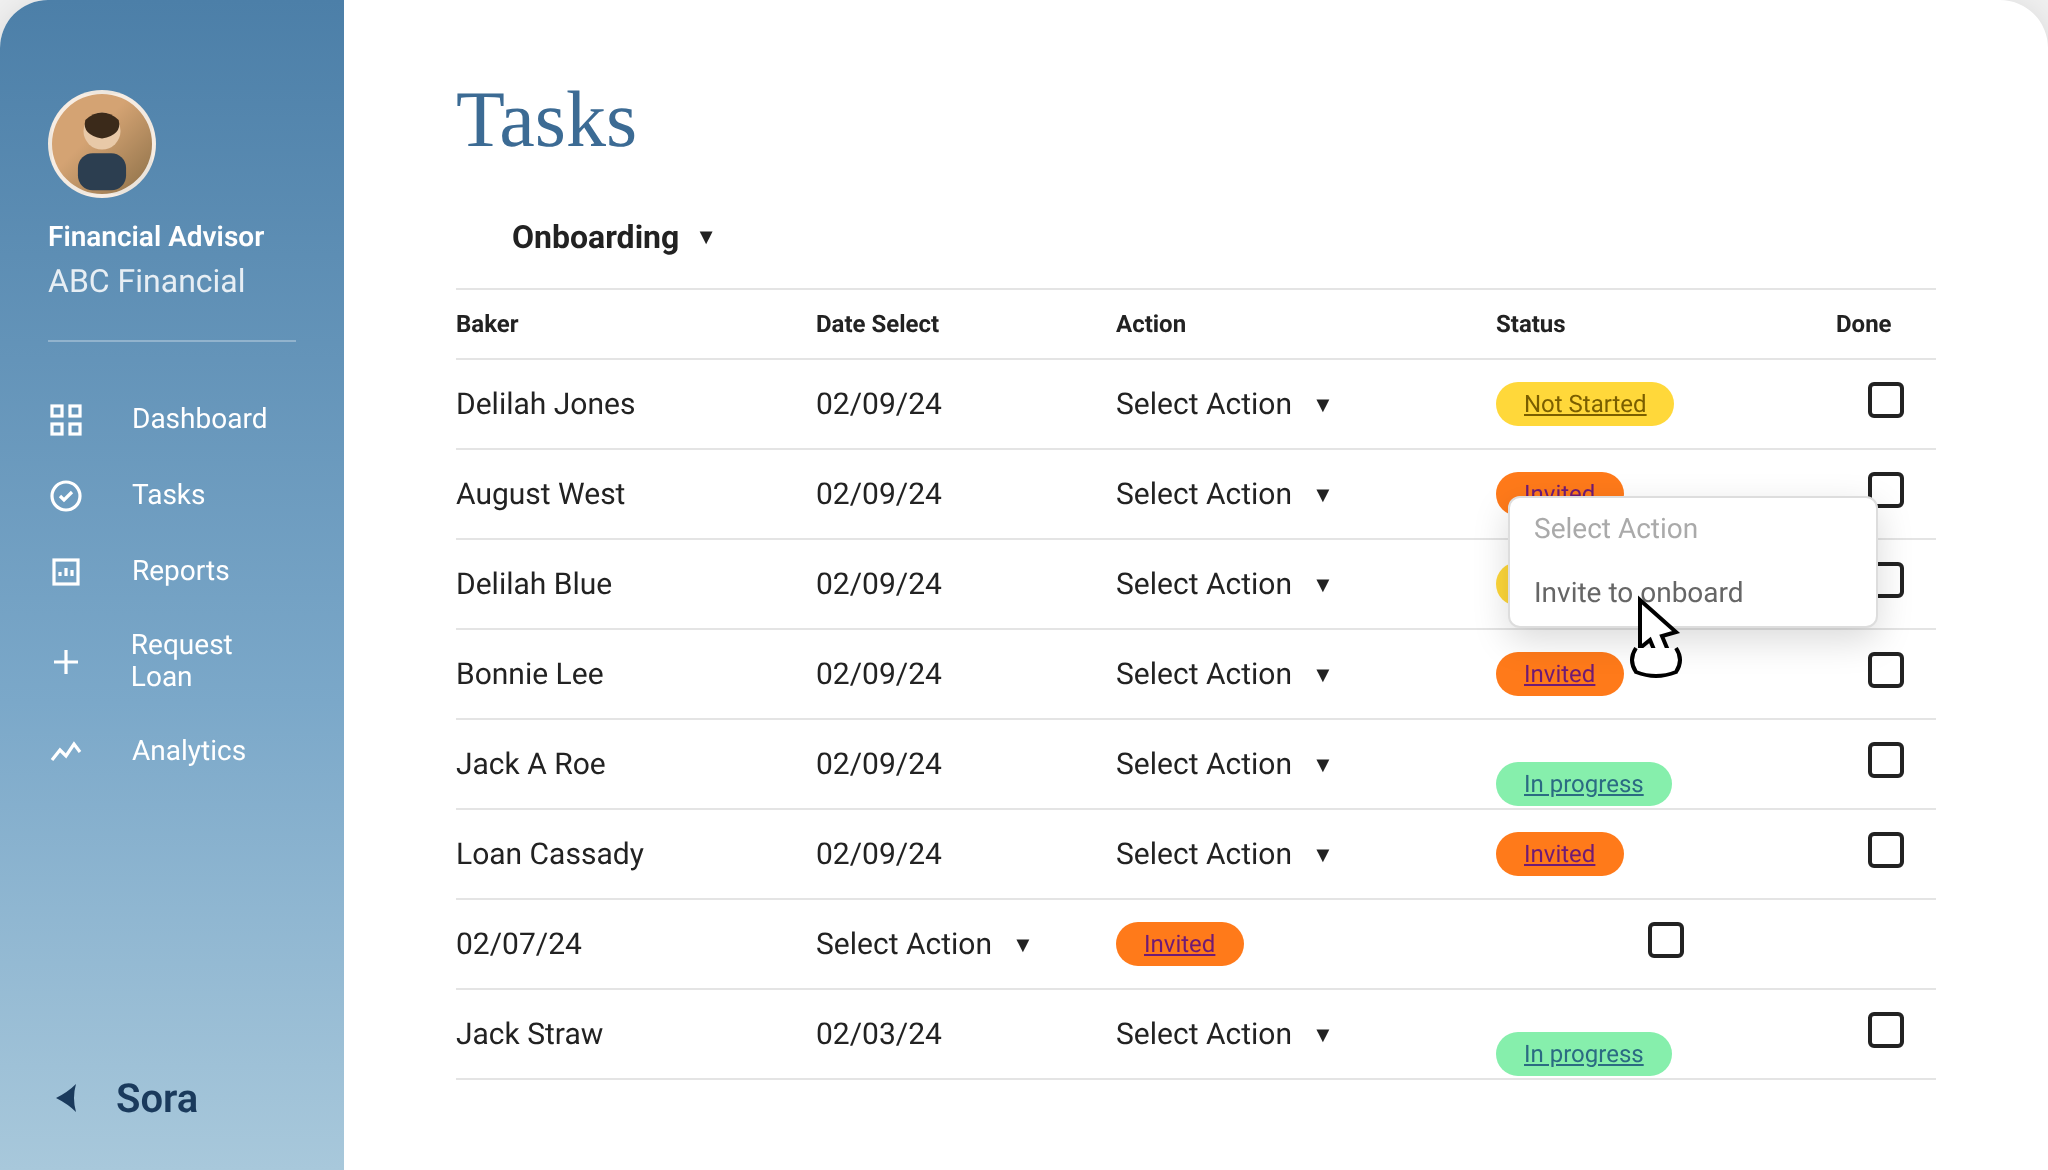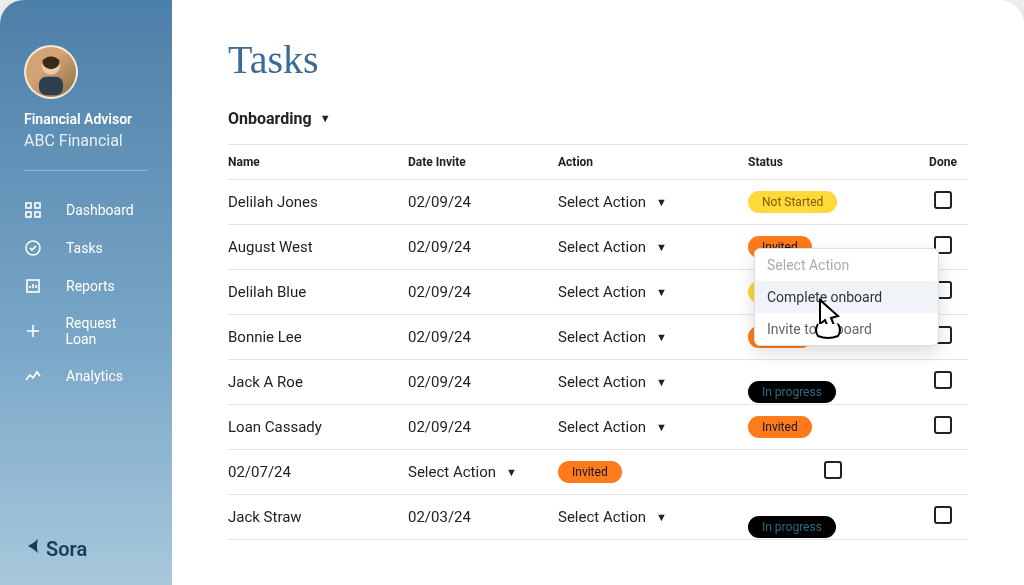--- a/index.html
+++ b/index.html
@@ -50,21 +50,22 @@
   font-size: 14px;
   cursor: pointer;
 }
 .nav-item .icon { width: 18px; height: 18px; display: flex; align-items: center; justify-content: center; }
 .nav-item .icon svg { display: block; }
 .brand {
   position: absolute;
   bottom: 24px;
   left: 24px;
   display: flex;
-  gap: 4px;
+  align-items: center;
+  gap: 16px;
   color: #1a3a5c;
 }
 .brand-icon { width: 18px; height: 18px; }
 .brand-text { font-weight: 600; font-size: 20px; color: #1a3a5c; }
 
 .main {
   flex: 1;
   padding: 36px 56px 0 56px;
   position: relative;
 }
@@ -77,20 +78,21 @@
 }
 .filter {
   display: inline-flex;
   align-items: center;
   gap: 8px;
   font-weight: 700;
   font-size: 16px;
   color: #222;
   margin-bottom: 16px;
   cursor: pointer;
+  margin-left: 28px;
 }
 .filter .caret { font-size: 11px; color: #222; }
 
 .table { width: 100%; }
 .thead, .row {
   display: grid;
   grid-template-columns: 180px 150px 190px 170px 50px;
   align-items: center;
   border-bottom: 1px solid #e4e4e4;
 }
@@ -116,24 +118,25 @@
   display: inline-block;
   cursor: pointer;
 }
 
 .badge {
   display: inline-block;
   padding: 4px 14px;
   border-radius: 999px;
   font-size: 12px;
   white-space: nowrap;
+  text-decoration: underline;
 }
 .badge.not-started { background: #ffd83a; color: #7a5e00; }
-.badge.invited { background: #ff7a1a; color: #0f172a; }
-.badge.inprogress { background: #000000; color: #2b6b82; margin-top: 20px; }
+.badge.invited { background: #ff7a1a; color: #701a75; }
+.badge.inprogress { background: #86efac; color: #2b6b82; margin-top: 20px; }
 
 .dropdown {
   position: absolute;
   background: #fff;
   border: 1px solid #ddd;
   border-radius: 6px;
   box-shadow: 0 6px 18px rgba(0,0,0,0.15);
   width: 185px;
   z-index: 10;
 }
@@ -228,25 +231,25 @@
   <main class="main">
     <h1 class="page-title">Tasks</h1>
 
     <div class="filter">
       <span>Onboarding</span>
       <span class="caret">▼</span>
     </div>
 
     <div class="table">
       <div class="thead">
-        <div>Name</div>
-        <div>Date Invite</div>
+        <div>Baker</div>
+        <div>Date Select</div>
         <div>Action</div>
         <div>Status</div>
-        <div style="text-align:center;">Done</div>
+        <div style="text-align:left;">Done</div>
       </div>
       <div id="rows">
           <div class="row">
             <div class="cell-name">Delilah Jones</div>
             <div class="cell-date">02/09/24</div>
             <div class="cell-action"><span class="sel">
                 <span>Select Action</span>
                 <span class="caret">▼</span>
               </span></div>
             <div class="cell-status"><span class="badge not-started">Not Started</span></div>
@@ -320,21 +323,20 @@
               </span></div>
             <div class="cell-status"><span class="badge inprogress">In progress</span></div>
             <div class="cell-done"><span class="checkbox"></span></div>
           </div>
         </div>
     </div>
 
     
     <div class="dropdown" style="top:248px; left:582px;">
       <div class="ditem">Select Action</div>
-      <div class="ditem hover">Complete onboard</div>
       <div class="ditem">Invite to onboard</div>
     </div>
 
     <div class="cursor" style="top:294px; left:636px;">
       <svg viewBox="0 0 40 46">
           <path d="M12 6 L12 30 L17 26 L22 38 L28 36 L23 24 L30 22 Z" fill="#fff" stroke="#000" stroke-width="2"></path>
           <path d="M10 30 Q6 36 10 42 Q20 46 30 42 Q34 36 30 30" fill="#fff" stroke="#000" stroke-width="2"></path>
         </svg>
     </div>
 

